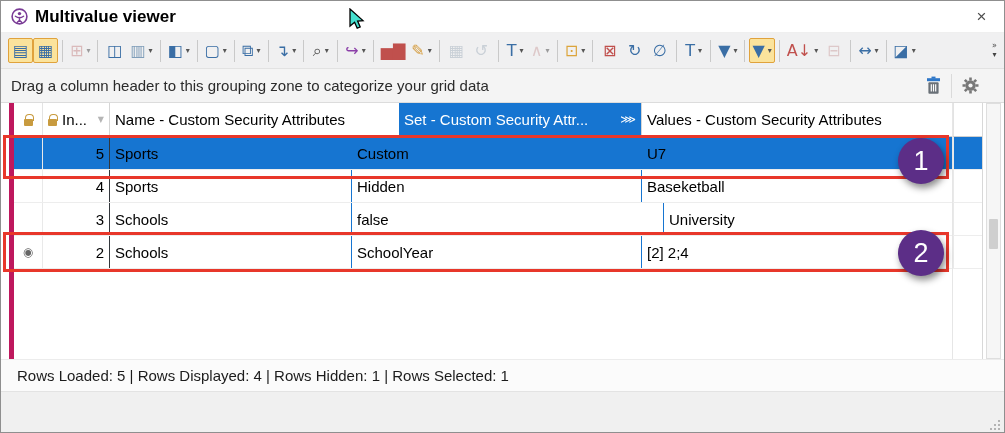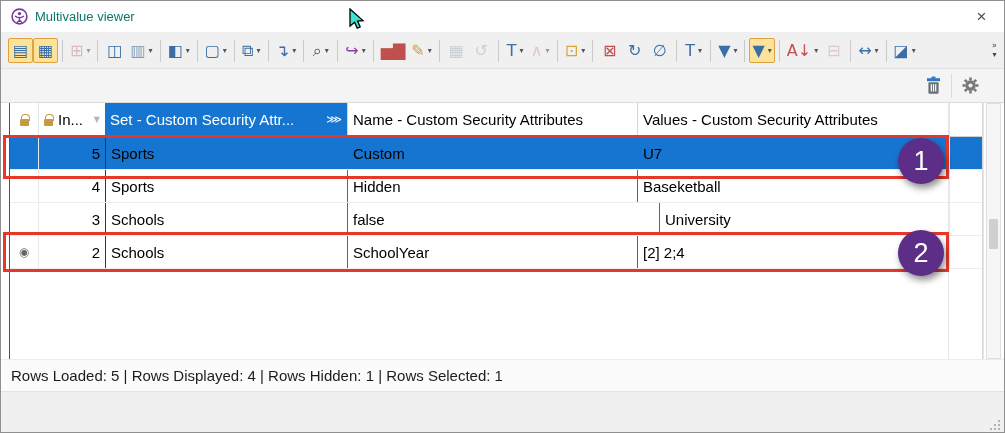--- a/index.html
+++ b/index.html
@@ -11,21 +11,21 @@
     background: #fff; border: 1px solid #8f8f8f; overflow: hidden;
   }
 
   
   .titlebar {
     position: absolute; left:0; top:0; width:100%; height:32px;
     background:#fff; display:flex; align-items:center; padding-left:10px;
     border-bottom:1px solid #efefef;
   }
   .title-icon { width:17px; height:17px; margin-right:7px; flex:0 0 auto; }
-  .title-text { font-size:13px; color:#0f766e; }
+  .title-text { font-size:17px; color:#000000;font-weight:bold; }
   .win-close {
     position:absolute; right:0; top:0; width:45px; height:31px;
     display:flex; align-items:center; justify-content:center;
     color:#4d4d4d; font-size:17px; cursor:default;
   }
   .cursor-arrow { position:absolute; left:348px; top:7px; z-index:60; }
 
   
   .toolbar {
     position:absolute; left:0; top:32px; width:100%; height:36px;
@@ -54,21 +54,21 @@
     display:flex; align-items:center; padding-left:10px;
   }
   .groupzone-text { font-size:15px; color:#2b2b2b; }
   .gz-buttons { position:absolute; right:18px; top:0; height:100%; display:flex; align-items:center; }
   .gz-btn { width:32px; height:30px; display:flex; align-items:center; justify-content:center; }
   .gz-sep { width:1px; height:24px; background:#dadada; margin:0 2px; }
 
   
   .grid-wrap {
     position:absolute; left:8px; top:102px; width:974px; height:256px;
-    background:#fff; border-left:1px solid #be185d; border-right:1px solid #d8d8d8;
+    background:#fff; border-left:5px solid #be185d; border-right:1px solid #d8d8d8;
     font-size:15px; color:#000;
   }
   .ghead { display:flex; height:34px; border-bottom:1px solid #cfcfcf; background:#fff; }
   .ghead .hcell { display:flex; align-items:center; padding:0 5px; overflow:hidden; white-space:nowrap; }
   .hc-lock   { width:28px;  justify-content:center; }
   .hc-index  { width:67px;  border-left:1px solid #e3e3e3; }
   .hc-set    { width:242px; background:#1675d1; color:#fff; }
   .hc-name   { width:290px; border-left:1px solid #d5d5d5; }
   .hc-values { width:312px; border-left:1px solid #d5d5d5; }
   .hc-filler { flex:1; border-left:1px solid #e3e3e3; }
@@ -101,21 +101,21 @@
   .vscroll {
     position:absolute; left:985px; top:102px; width:15px; height:256px;
     background:#f6f6f6; border:1px solid #dedede;
   }
   .vthumb { position:absolute; left:2px; top:115px; width:9px; height:30px; background:#cfcfcf; border-radius:1px; }
 
   
   .statusbar {
     position:absolute; left:0; top:358px; width:100%; height:32px;
     background:#fbfbfb; border-top:1px solid #ececec;
-    display:flex; align-items:center; padding-left:10px;
+    display:flex; align-items:center; padding-left:16px;
     font-size:15px; color:#1c1c1c;
   }
   .footer {
     position:absolute; left:0; top:390px; width:100%; height:43px;
     background:#f0f0f0; border-top:1px solid #e3e3e3;
   }
   .close-btn {
     position:absolute; left:822px; top:14px; width:175px; height:24px;
     background:#fdfdfd; border:2px solid #2e77c8;
     display:flex; align-items:center; justify-content:center;
@@ -283,20 +283,21 @@
           <span class="dd">▾</span>
         </div>
       </div>
     <div class="toolbar-overflow">
       <span>»</span>
       <span>▾</span>
     </div>
   </div>
 
   <div class="groupzone">
+    <span class="groupzone-text">Drag a column header to this grouping zone to categorize your grid data</span>
     <div class="gz-buttons">
       <div class="gz-btn">
         <svg width="17" height="19" viewBox="0 0 17 19">
           <rect x="2" y="2.2" width="13" height="3" fill="#2e77c8"></rect>
           <rect x="6.5" y="0.6" width="4" height="2" fill="#2e77c8"></rect>
           <rect x="3.4" y="6.2" width="10.2" height="11.6" rx="1" fill="#697077"></rect>
           <path d="M6.3 8.2 v7.4 M8.5 8.2 v7.4 M10.7 8.2 v7.4" stroke="#fff" stroke-width="1.2"></path>
         </svg>
       </div>
       <div class="gz-sep"></div>
@@ -316,26 +317,26 @@
   <div class="grid-wrap">
     <div class="ghead">
       <div class="hcell hc-lock">
         <span class="lock"></span>
       </div>
       <div class="hcell hc-index">
         <span class="lock"></span>
         <span class="hdr-label">In...</span>
         <span class="hdr-drop">▼</span>
       </div>
+      <div class="hcell hc-name">
+        <span>Name - Custom Security Attributes</span>
+      </div>
       <div class="hcell hc-set">
         <span>Set - Custom Security Attr...</span>
         <span class="hdr-filter">⋙</span>
-      </div>
-      <div class="hcell hc-name">
-        <span>Name - Custom Security Attributes</span>
       </div>
       <div class="hcell hc-values">
         <span>Values - Custom Security Attributes</span>
       </div>
       <div class="hcell hc-filler"></div>
     </div>
 
     <div>
         <div class="grow sel">
           <div class="cell c-ind"></div>

